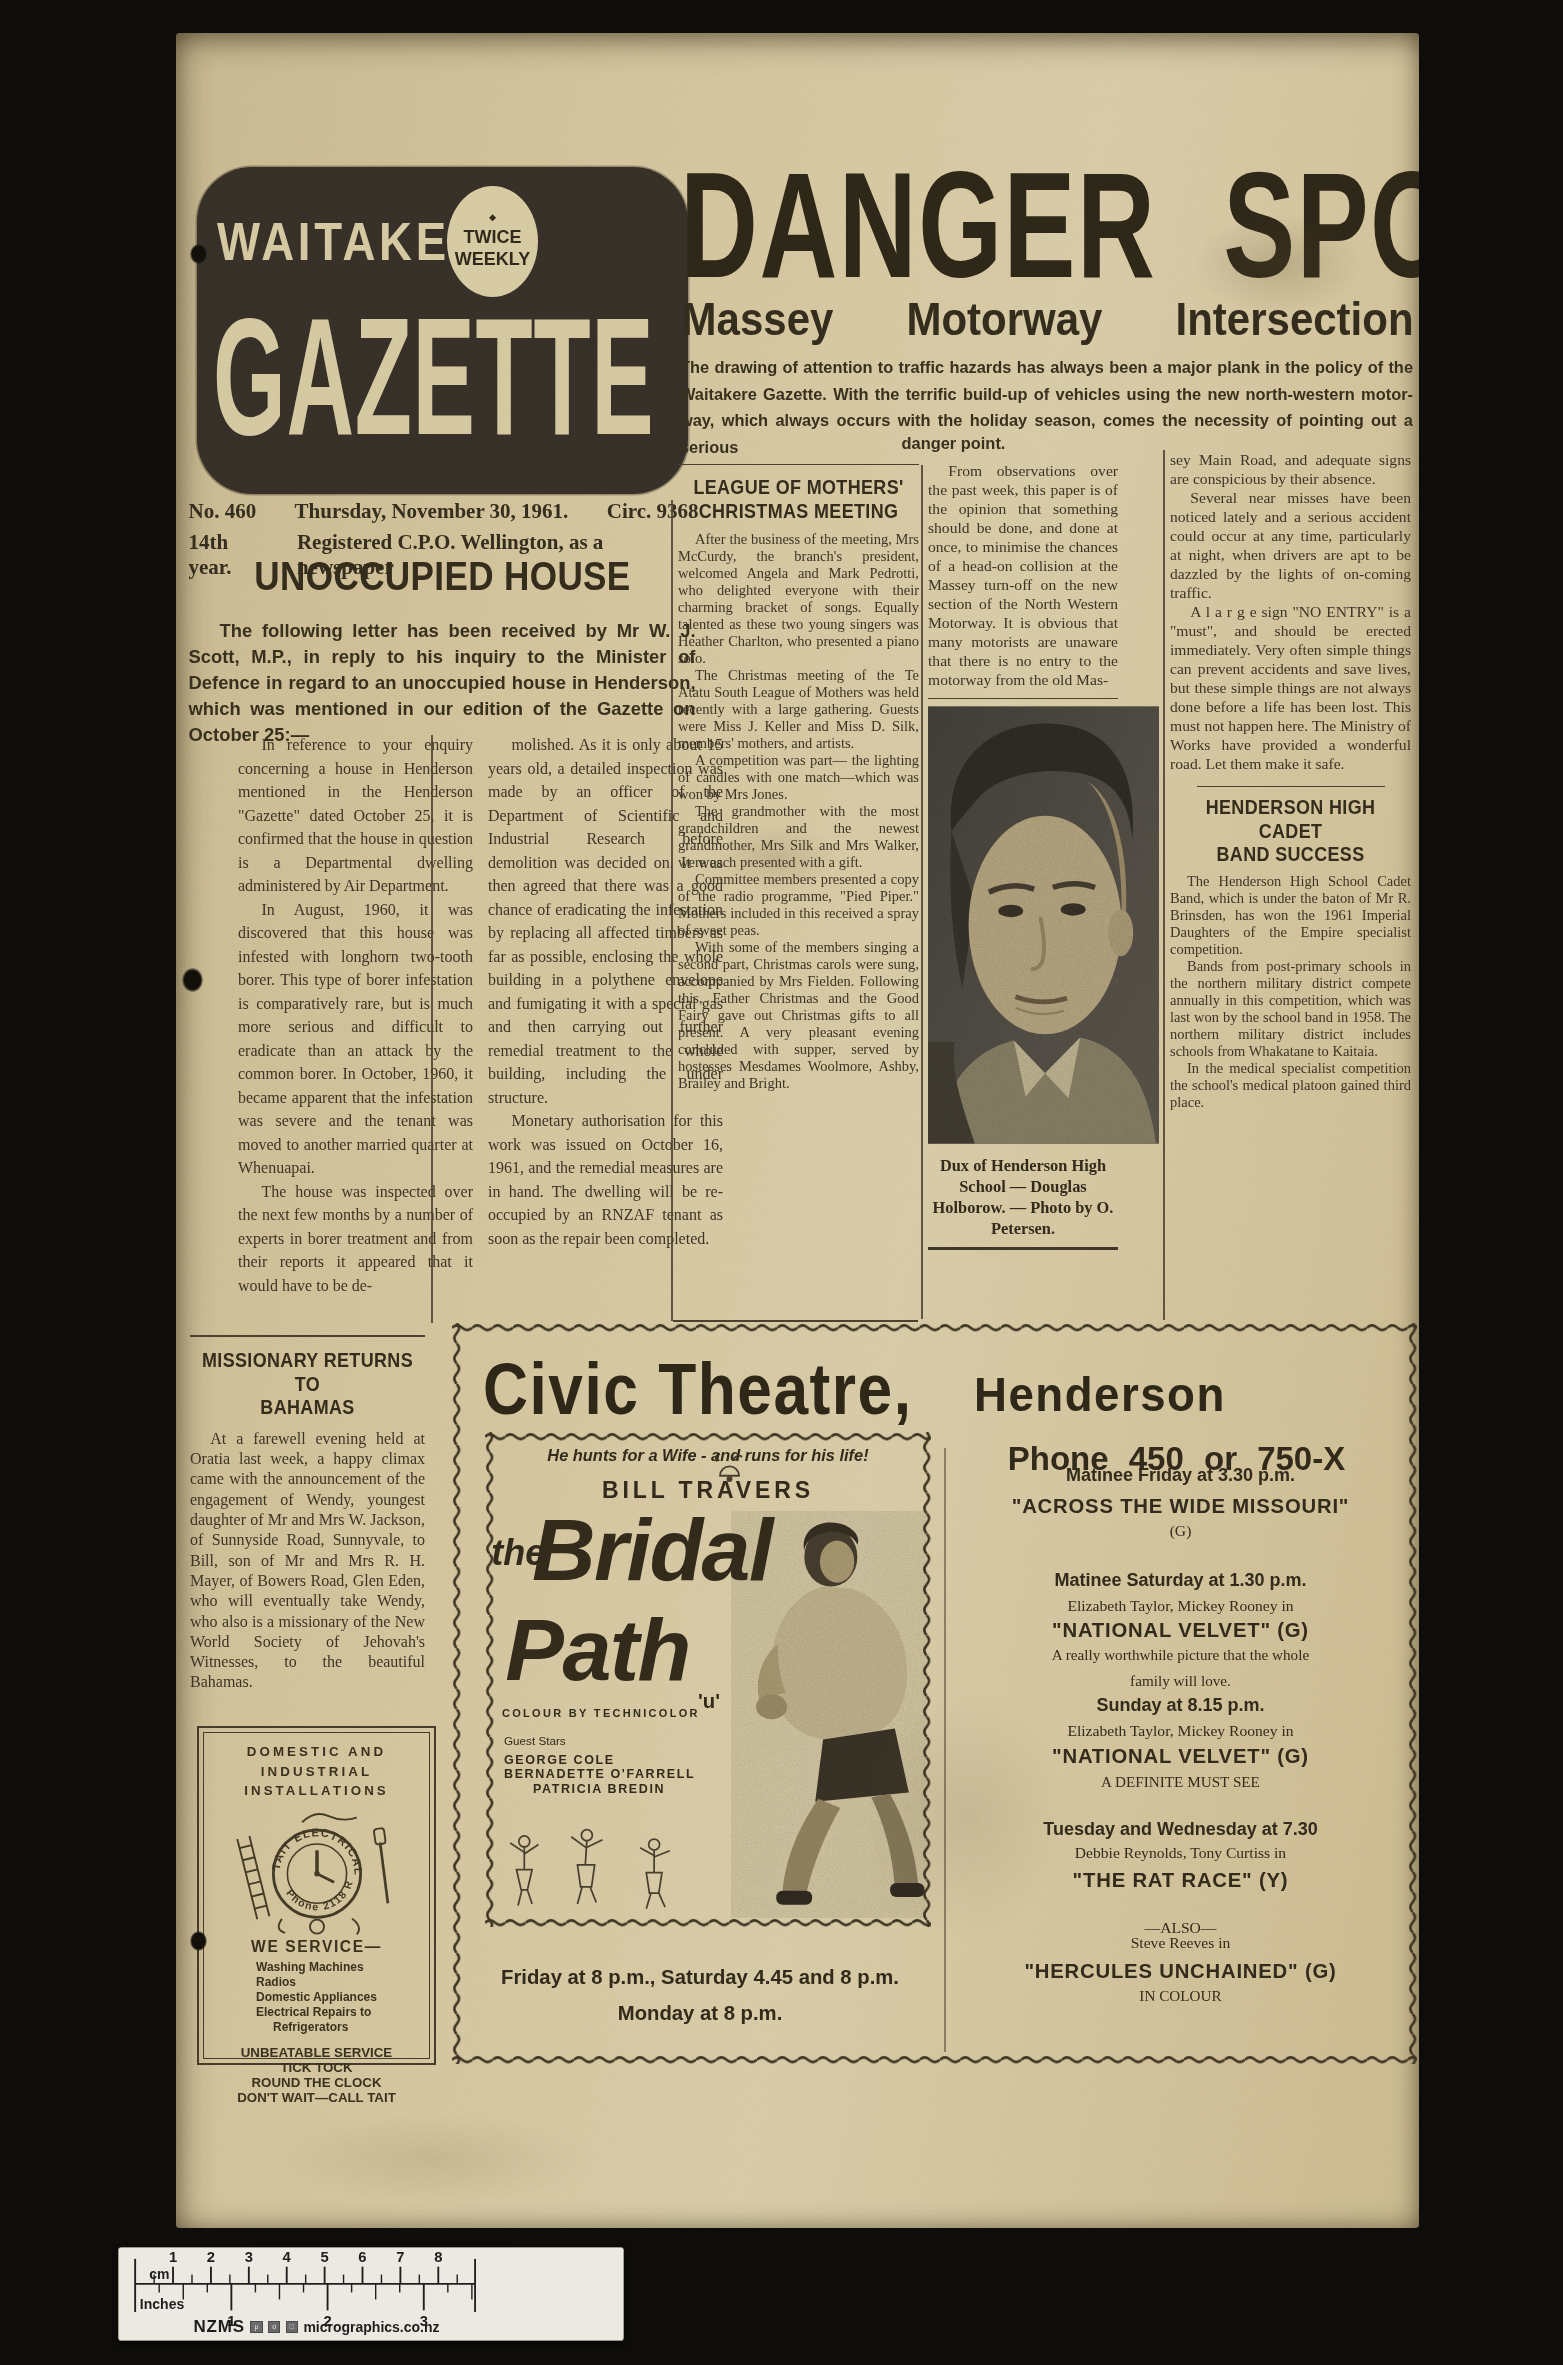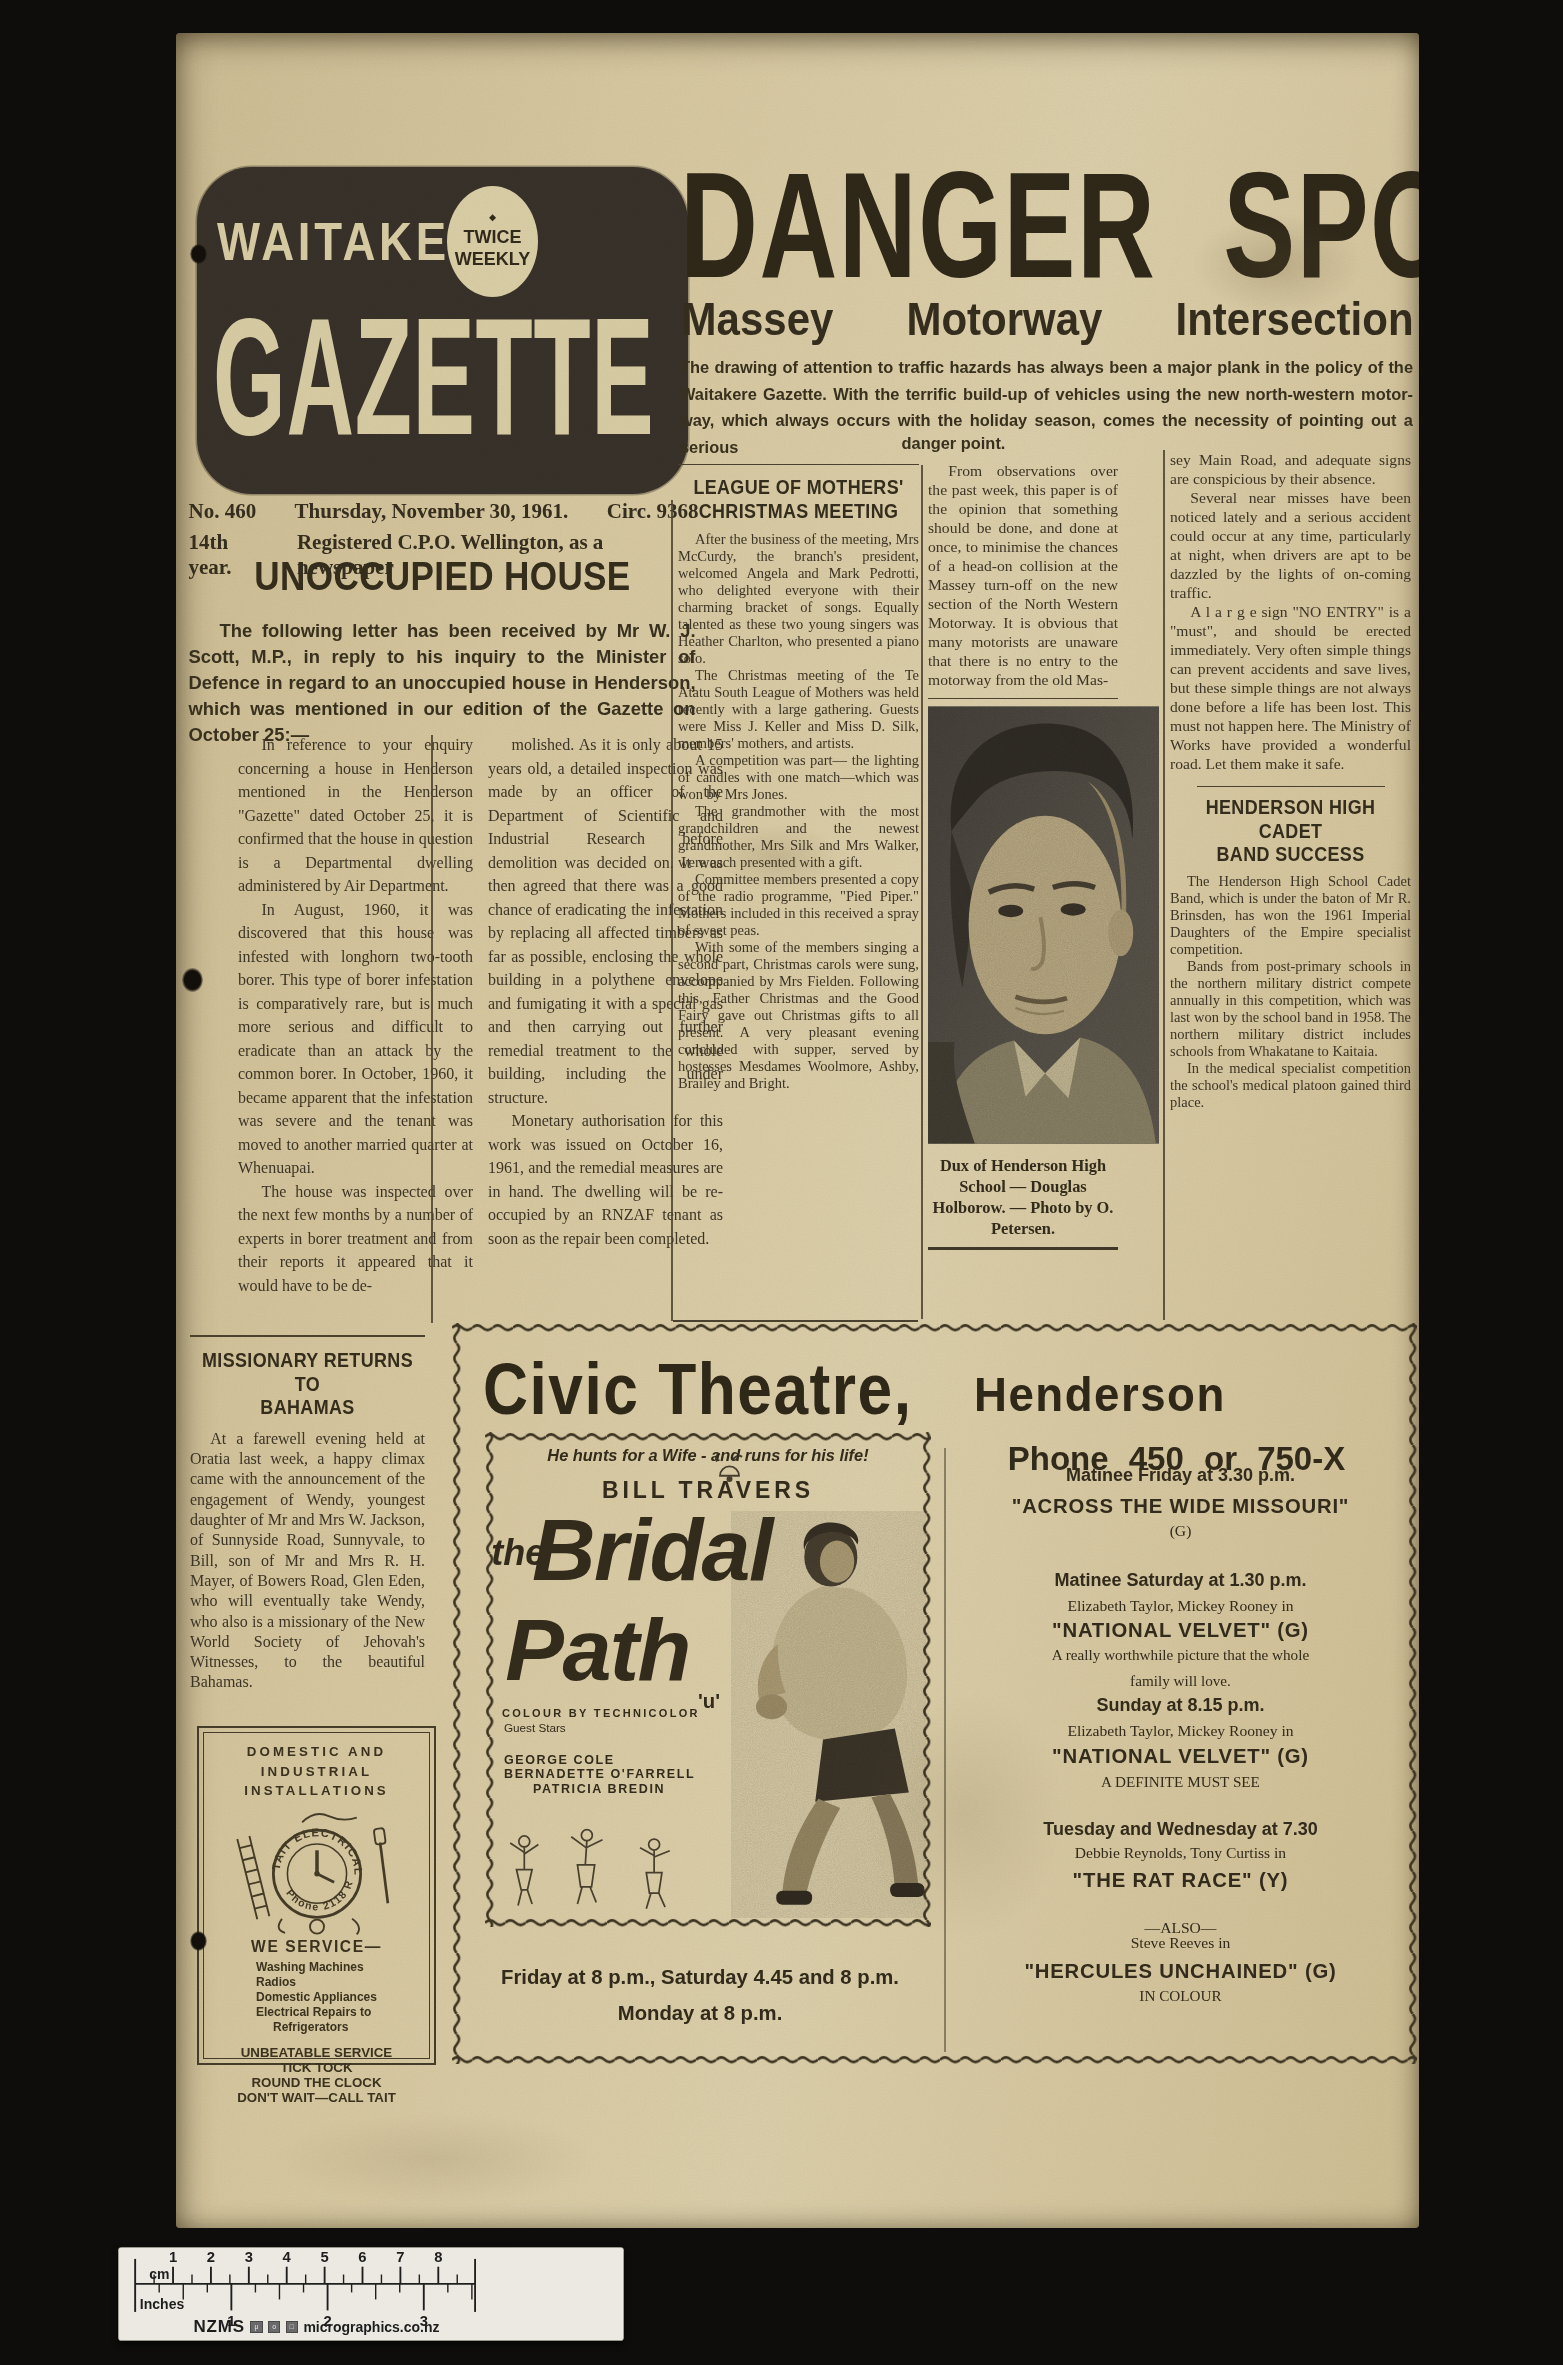--- a/index.html
+++ b/index.html
@@ -116,21 +116,21 @@
   #poster .pt{position:absolute;font-family:"Liberation Sans",sans-serif;color:#342c1c;}
   #p-tagline{left:0;top:14px;width:100%;text-align:center;font-weight:bold;font-style:italic;font-size:16.4px;}
   #p-star{left:0;top:45px;width:100%;text-align:center;font-weight:bold;font-size:23px;letter-spacing:3.9px;}
   #p-the{left:6.3px;top:100px;font-family:"Liberation Serif",serif;font-style:italic;font-weight:bold;font-size:36px;}
   #p-bridal{left:47px;top:67px;font-family:"Liberation Serif",serif;font-style:italic;font-weight:bold;
      font-size:88px;letter-spacing:-1.6px;}
   #p-path{left:20.3px;top:167px;font-family:"Liberation Serif",serif;font-style:italic;font-weight:bold;
      font-size:88px;letter-spacing:-1.6px;}
   #p-u{left:213px;top:258px;font-family:"Liberation Serif",serif;font-weight:bold;font-size:20.3px;}
   #p-colour{left:17px;top:275px;font-weight:bold;font-size:11px;letter-spacing:2.3px;}
-  #p-guest{left:19px;top:289px;font-size:11.7px;}
+  #p-guest{left:19px;top:302px;font-size:11.7px;}
   #p-g1{left:19px;top:321px;font-weight:bold;font-size:12.5px;letter-spacing:1.6px;}
   #p-g2{left:19px;top:335px;font-weight:bold;font-size:12.5px;letter-spacing:1.6px;}
   #p-g3{left:48px;top:350px;font-weight:bold;font-size:12.5px;letter-spacing:1.6px;}
 
   #cv-show{position:absolute;left:0;top:643px;width:496px;text-align:center;
      font-family:"Liberation Sans",sans-serif;font-weight:bold;color:#332b1b;}
   #cv-show .s1{font-size:20.3px;}
   #cv-show .s2{font-size:20.3px;margin-top:13.3px;}
 
   #cv-list{position:absolute;left:500px;top:125px;width:457px;height:610px;text-align:center;color:#342c1c;}

